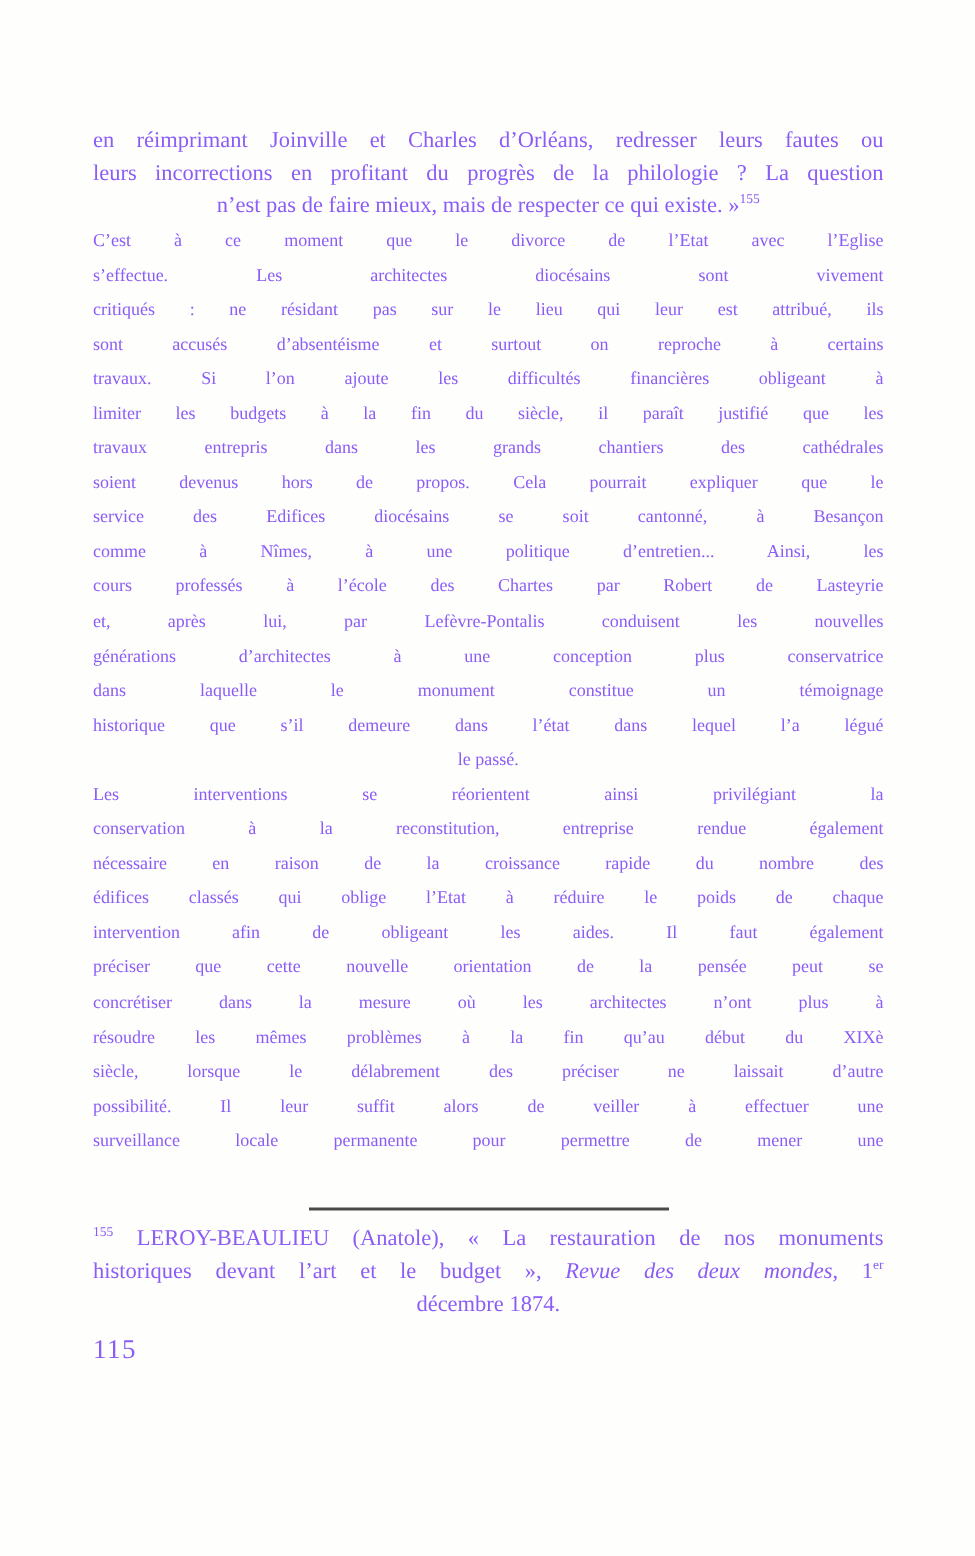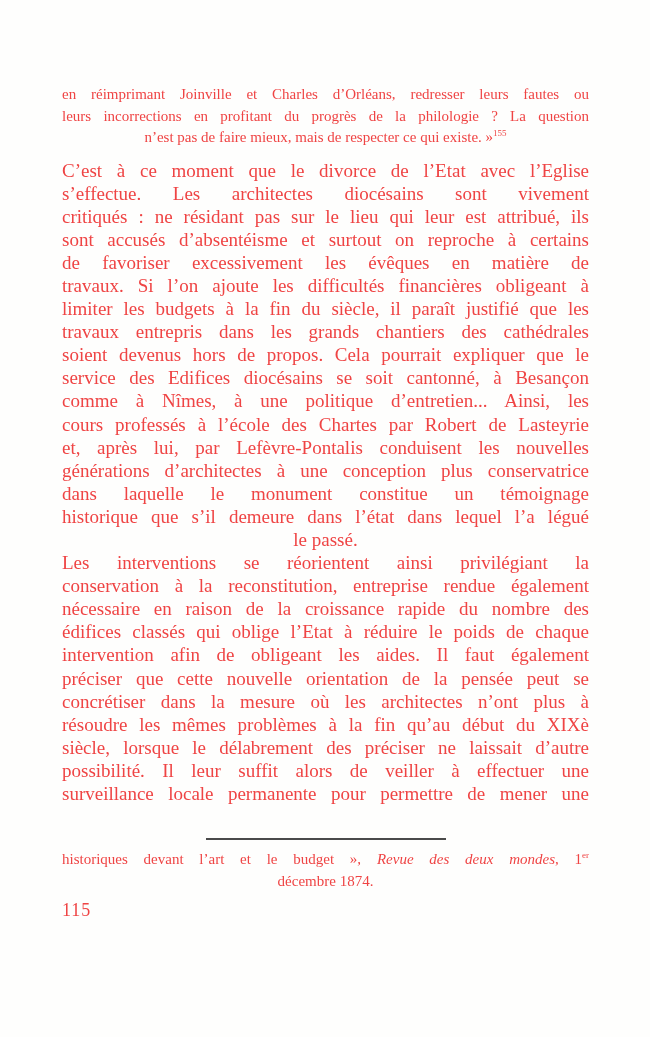--- a/index.html
+++ b/index.html
@@ -6,43 +6,43 @@
     margin: 0;
     padding: 0;
     background: #ffffff;
   }
   .page {
     position: relative;
     width: 650px;
     height: 1037px;
     background: #fefefd;
     font-family: "Liberation Serif", "DejaVu Serif", serif;
-    color: #ef4444;
+    color: #8b5cf6;
     overflow: hidden;
   }
   .content {
     position: absolute;
     left: 62px;
     top: 84px;
     width: 527px;
   }
   .quote {
     font-size: 15px;
     line-height: 21.5px;
   }
   .line-just {
     text-align: justify;
     text-align-last: justify;
   }
   .line-left {
     text-align: center;
   }
   .body-text {
-    margin-top: 10px;
-    font-size: 19px;
+    margin-top: 0;
+    font-size: 12px;
     line-height: 23.1px;
   }
   sup {
     font-size: 0.6em;
     vertical-align: super;
     line-height: 0;
   }
   .fn-rule {
     margin-top: 33px;
     width: 240px;
@@ -78,21 +78,20 @@
       <div class="line-left"><span>n’est pas de faire mieux, mais de respecter ce qui existe. »</span><sup>155</sup></div>
     </div>
 
     <div class="body-text">
       <div class="para">
         <div>
             <div class="line-just">C’est à ce moment que le divorce de l’Etat avec l’Eglise</div>
             <div class="line-just">s’effectue. Les architectes diocésains sont vivement</div>
             <div class="line-just">critiqués : ne résidant pas sur le lieu qui leur est attribué, ils</div>
             <div class="line-just">sont accusés d’absentéisme et surtout on reproche à certains</div>
-            <div class="line-just">de favoriser excessivement les évêques en matière de</div>
             <div class="line-just">travaux. Si l’on ajoute les difficultés financières obligeant à</div>
             <div class="line-just">limiter les budgets à la fin du siècle, il paraît justifié que les</div>
             <div class="line-just">travaux entrepris dans les grands chantiers des cathédrales</div>
             <div class="line-just">soient devenus hors de propos. Cela pourrait expliquer que le</div>
             <div class="line-just">service des Edifices diocésains se soit cantonné, à Besançon</div>
             <div class="line-just">comme à Nîmes, à une politique d’entretien... Ainsi, les</div>
             <div class="line-just">cours professés à l’école des Chartes par Robert de Lasteyrie</div>
             <div class="line-just">et, après lui, par Lefèvre-Pontalis conduisent les nouvelles</div>
             <div class="line-just">générations d’architectes à une conception plus conservatrice</div>
             <div class="line-just">dans laquelle le monument constitue un témoignage</div>
@@ -113,20 +112,21 @@
             <div class="line-just">siècle, lorsque le délabrement des préciser ne laissait d’autre</div>
             <div class="line-just">possibilité. Il leur suffit alors de veiller à effectuer une</div>
             <div class="line-just">surveillance locale permanente pour permettre de mener une</div>
           </div>
       </div>
     </div>
 
     <hr class="fn-rule">
 
     <div class="footnote">
+      <div class="line-just"><sup>155</sup><span> LEROY-BEAULIEU (Anatole), « La restauration de nos monuments</span></div>
       <div class="line-just"><span>historiques devant l’art et le budget », </span><span class="italic">Revue des deux mondes</span><span>, 1</span><sup>er</sup></div>
       <div class="line-left">décembre 1874.</div>
     </div>
 
     <div class="page-number">115</div>
 
   </div>
 </div>
 
 </body></html>

